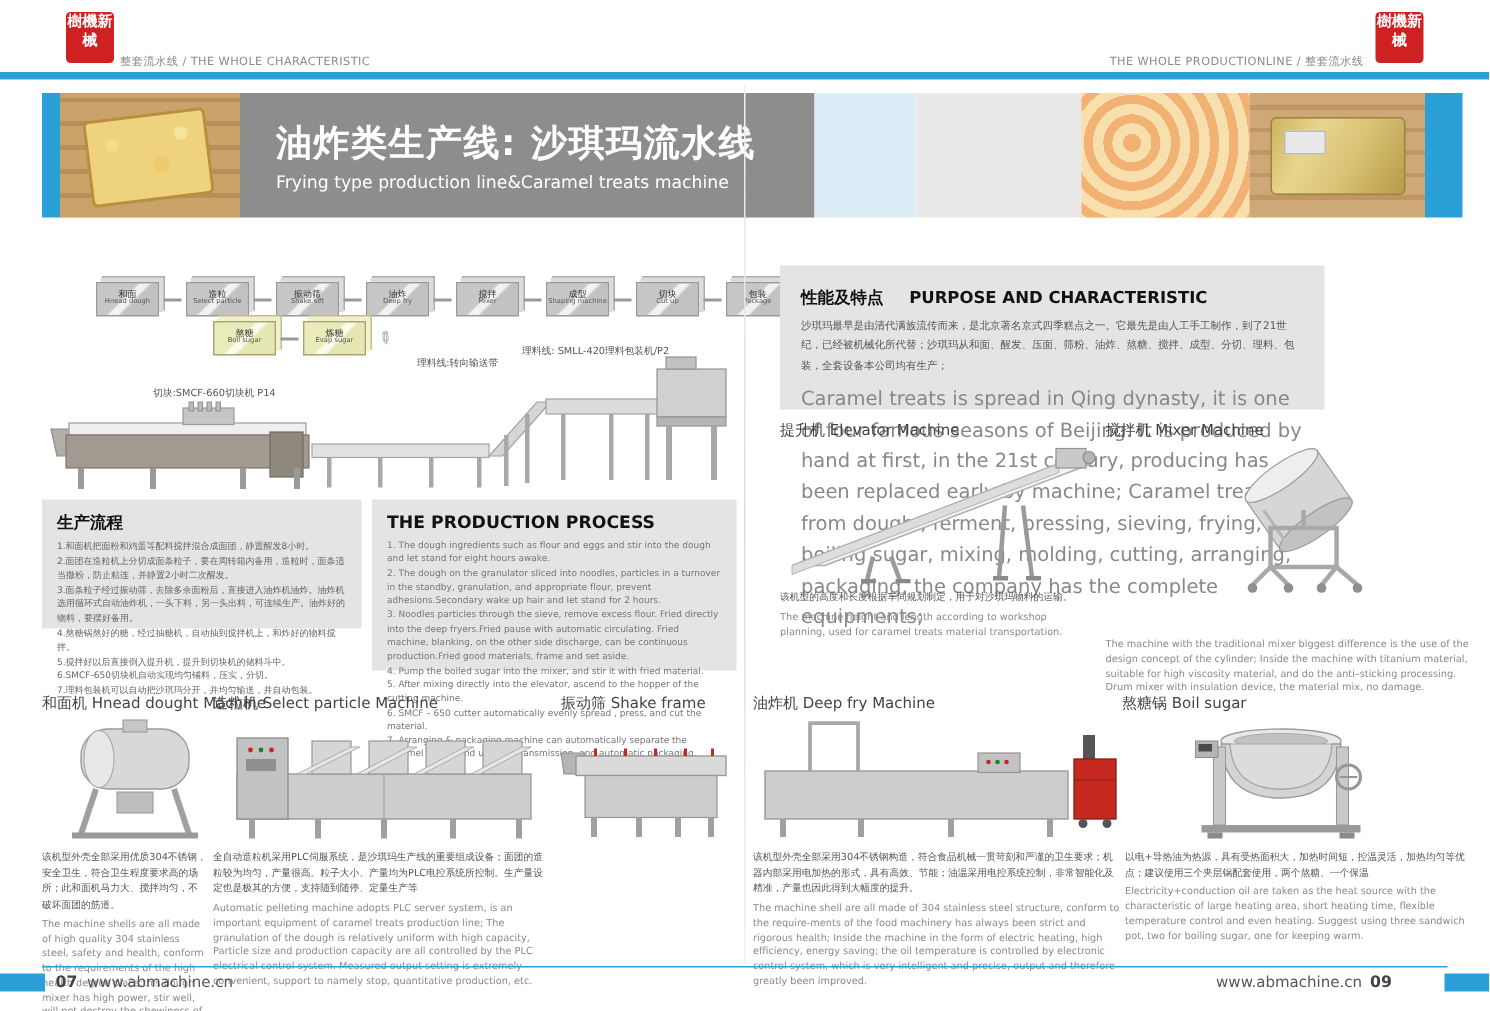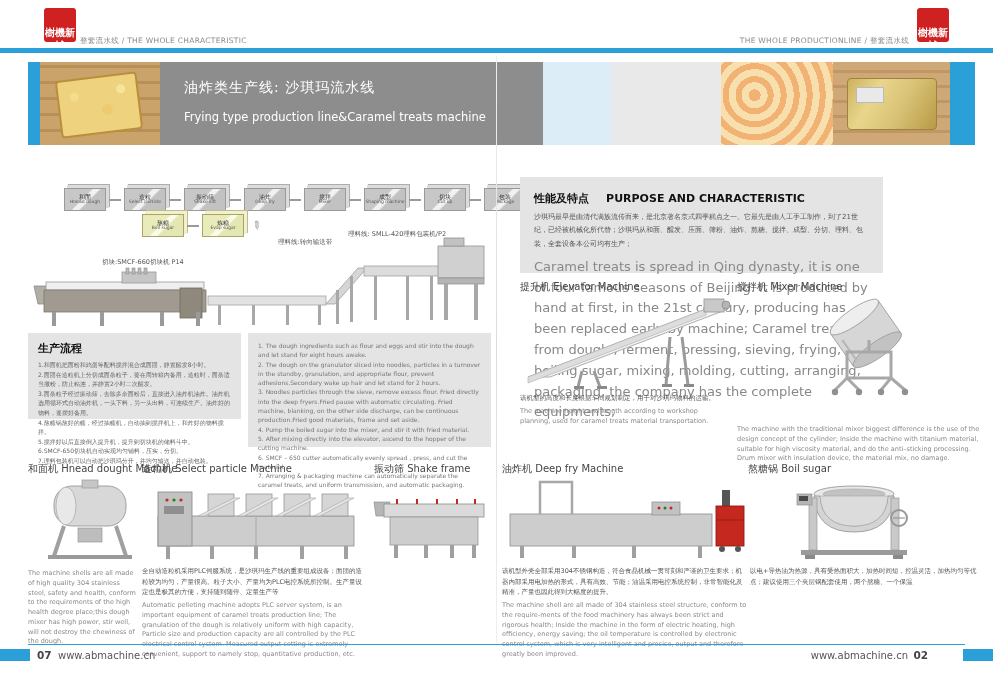--- a/index.html
+++ b/index.html
@@ -2,27 +2,27 @@
 <html><head>
 <meta charset="utf-8">
 <style>
   html,body{margin:0;padding:0;background:#fff;}
   .canvas{position:relative;width:993px;height:674px;background:#fff;overflow:hidden;
           font-family:"DejaVu Sans",sans-serif;color:#444;}
   .abs{position:absolute;}
   
   .seal{width:32px;height:34px;background:#cf2121;border-radius:3px;color:#fff;
         font-size:10px;line-height:1.25;word-break:break-all;text-align:center;
-        padding-top:19px;box-sizing:border-box;font-weight:bold;}
+        padding-top:1px;box-sizing:border-box;font-weight:bold;}
   .hdr-label{font-size:7.5px;color:#8a8a8a;letter-spacing:.3px;white-space:nowrap;}
   .bar-blue{background:#2ba0d8;}
   
   .banner-gray{background:#8d8d8d;color:#fff;}
-  .banner-title{font-size:14px;font-weight:normal;letter-spacing:1px;}
-  .banner-sub{font-size:11.5px;margin-top:13px;}
+  .banner-title{font-size:24px;font-weight:bold;letter-spacing:1px;}
+  .banner-sub{font-size:11.5px;margin-top:3px;}
   .photo-wood{background:repeating-linear-gradient(0deg,#c9a36a 0 13px,#b88f58 13px 16px);}
   .sachima{position:absolute;left:18px;top:14px;width:78px;height:54px;background:
      radial-gradient(circle at 20% 30%,#f3dd8d 0 4px,transparent 5px),
      radial-gradient(circle at 60% 60%,#eecb6f 0 5px,transparent 6px),
      radial-gradient(circle at 80% 25%,#f6e49b 0 4px,transparent 5px),
      #eed27e;border:2px solid #b98f3e;border-radius:4px;transform:rotate(-7deg);}
   .photo-closeup{background:
      repeating-radial-gradient(circle at 30% 40%,#f2b273 0 6px,#f8dfae 6px 13px),#f6d9a8;}
   .photo-pack{background:repeating-linear-gradient(0deg,#cfa878 0 12px,#c09762 12px 15px);}
   .pack{position:absolute;left:14px;top:16px;width:88px;height:50px;border-radius:4px;
@@ -207,20 +207,21 @@
       <li>1.和面机把面粉和鸡蛋等配料搅拌混合成面团，静置醒发8小时。</li>
       <li>2.面团在造粒机上分切成面条粒子，要在周转箱内备用，造粒时，面条适当撒粉，防止粘连，并静置2小时二次醒发。</li>
       <li>3.面条粒子经过振动筛，去除多余面粉后，直接进入油炸机油炸。油炸机选用循环式自动油炸机，一头下料，另一头出料，可连续生产。油炸好的物料，要摆好备用。</li>
       <li>4.熬糖锅熬好的糖，经过抽糖机，自动抽到搅拌机上，和炸好的物料搅拌。</li>
       <li>5.搅拌好以后直接倒入提升机，提升到切块机的储料斗中。</li>
       <li>6.SMCF-650切块机自动实现均匀铺料，压实，分切。</li>
       <li>7.理料包装机可以自动把沙琪玛分开，并均匀输送，并自动包装。</li>
     </ul>
   </div>
   <div class="abs panel panel-en" style="left:248px;top:333px;width:243px;height:114px;padding:8px 10px;">
+    <h3 style="font-size:11.5px;">THE PRODUCTION PROCESS</h3>
     <ul>
       <li>1. The dough ingredients such as flour and eggs and stir into the dough and let stand for eight hours awake.</li>
       <li>2. The dough on the granulator sliced into noodles, particles in a turnover in the standby, granulation, and appropriate flour, prevent adhesions.Secondary wake up hair and let stand for 2 hours.</li>
       <li>3. Noodles particles through the sieve, remove excess flour. Fried directly into the deep fryers.Fried pause with automatic circulating. Fried machine, blanking, on the other side discharge, can be continuous production.Fried good materials, frame and set aside.</li>
       <li>4. Pump the boiled sugar into the mixer, and stir it with fried material.</li>
       <li>5. After mixing directly into the elevator, ascend to the hopper of the cutting machine.</li>
       <li>6. SMCF – 650 cutter automatically evenly spread , press, and cut the material.</li>
       <li>7. Arranging &amp; packaging machine can automatically separate the caramel treats, and uniform transmission, and automatic packaging.</li>
     </ul>
   </div>
@@ -387,36 +388,38 @@
     <circle cx="104" cy="50" r="8" fill="none" stroke="#979797" stroke-width="2"></circle>
     <line x1="98" y1="50" x2="110" y2="50" stroke="#979797" stroke-width="1.2"></line>
     <rect x="6" y="82" width="106" height="5" fill="#9a9a9a"></rect>
     <g fill="#8a8a8a">
         <rect x="10" y="87" width="10" height="4"></rect>
         <rect x="98" y="87" width="10" height="4"></rect>
       </g>
   </svg>
 
   <div class="abs" style="left:28px;top:566px;width:110px;">
+    <div class="cap-zh">该机型外壳全部采用优质304不锈钢，安全卫生，符合卫生程度要求高的场所；此和面机马力大、搅拌均匀，不破坏面团的筋道。</div>
     <div class="cap-en">The machine shells are all made of high quality 304 stainless steel, safety and health, conform to the requirements of the high health degree place;this dough mixer has high power, stir well, will not destroy the chewiness of the dough.</div>
   </div>
   <div class="abs" style="left:142px;top:566px;width:222px;">
     <div class="cap-zh">全自动造粒机采用PLC伺服系统，是沙琪玛生产线的重要组成设备；面团的造粒较为均匀，产量很高。粒子大小、产量均为PLC电控系统所控制。生产量设定也是极其的方便，支持随到随停、定量生产等</div>
     <div class="cap-en">Automatic pelleting machine adopts PLC server system, is an important equipment of caramel treats production line; The granulation of the dough is relatively uniform with high capacity, Particle size and production capacity are all controlled by the PLC electrical control system. Measured output setting is extremely convenient, support to namely stop, quantitative production, etc.</div>
   </div>
   <div class="abs" style="left:502px;top:566px;width:246px;">
     <div class="cap-zh">该机型外壳全部采用304不锈钢构造，符合食品机械一贯苛刻和严谨的卫生要求；机器内部采用电加热的形式，具有高效、节能；油温采用电控系统控制，非常智能化及精准，产量也因此得到大幅度的提升。</div>
     <div class="cap-en">The machine shell are all made of 304 stainless steel structure, conform to the require-ments of the food machinery has always been strict and rigorous health; Inside the machine in the form of electric heating, high efficiency, energy saving; the oil temperature is controlled by electronic control system, which is very intelligent and precise, output and therefore greatly been improved.</div>
   </div>
   <div class="abs" style="left:750px;top:566px;width:233px;">
     <div class="cap-zh">以电+导热油为热源，具有受热面积大，加热时间短，控温灵活，加热均匀等优点；建议使用三个夹层锅配套使用，两个熬糖、一个保温</div>
+    <div class="cap-en">Electricity+conduction oil are taken as the heat source with the characteristic of large heating area, short heating time, flexible temperature control and even heating. Suggest using three sandwich pot, two for boiling sugar, one for keeping warm.</div>
   </div>
 
   <div class="abs fold" style="left:496px;top:56px;height:586px;"></div>
   <div class="abs footer-line" style="left:28px;top:644px;width:937px;"></div>
   <div class="abs bar-blue" style="left:0;top:649px;width:30px;height:12px;"></div>
   <div class="abs footer-num" style="left:37px;top:649px;">07</div>
   <a class="abs footer-url" style="left:58px;top:650px;">www.abmachine.cn</a>
   <a class="abs footer-url" style="right:85px;top:650px;">www.abmachine.cn</a>
-  <div class="abs footer-num" style="right:65px;top:649px;">02</div>
+  <div class="abs footer-num" style="right:65px;top:649px;">09</div>
   <div class="abs bar-blue" style="left:963px;top:649px;width:30px;height:12px;"></div>
 
 </div>
 
 </body></html>

